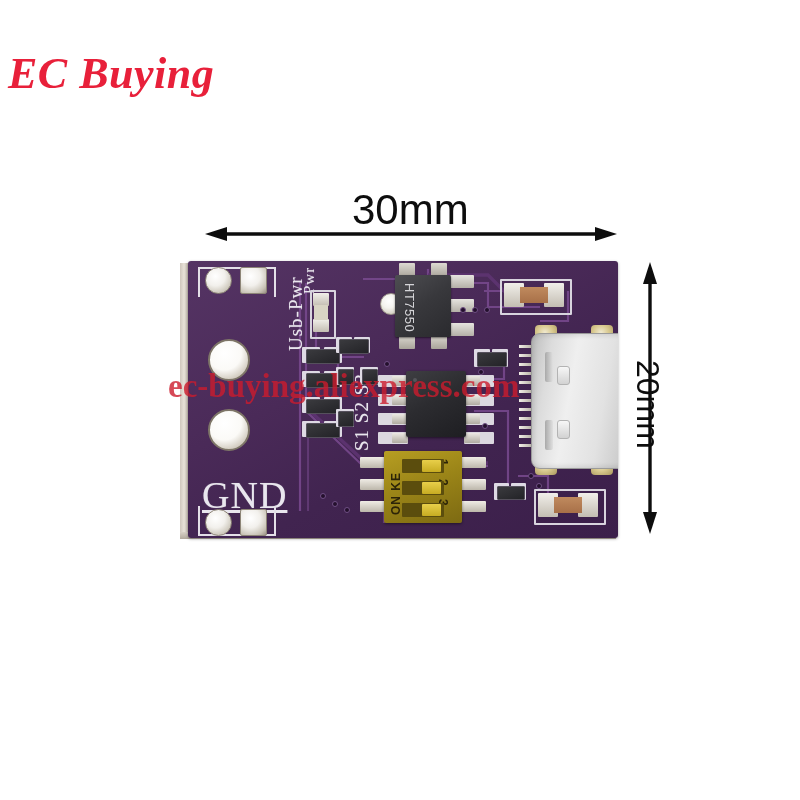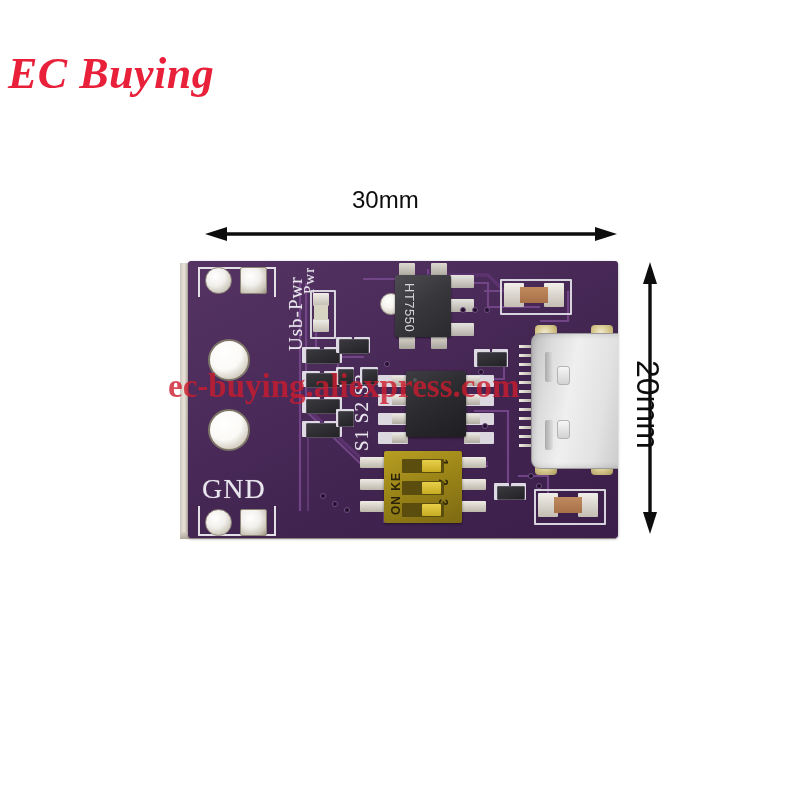--- a/index.html
+++ b/index.html
@@ -27,21 +27,21 @@
     color: #e8203a;
     letter-spacing: 0.5px;
     white-space: nowrap;
   }
 
   
   #width-dimension-label {
     position: absolute;
     left: 352px;
     top: 186px;
-    font-size: 24px;
+    font-size: 42px;
     color: #0d0d0d;
     white-space: nowrap;
   }
   #width-dimension-arrow {
     position: absolute;
     left: 205px;
     top: 226px;
     width: 412px;
     height: 16px;
   }
@@ -106,21 +106,21 @@
   
   .silk {
     position: absolute;
     color: #e9e6ee;
     font-family: "Liberation Serif", serif;
     font-weight: 400;
     letter-spacing: 1px;
     text-shadow: 0 0 1px rgba(255,255,255,0.4);
   }
   #silk-vcc { left: 14px; top: 32px; font-size: 38px; }
-  #silk-gnd { left: 14px; top: 212px; font-size: 28px; }
+  #silk-gnd { left: 14px; top: 212px; font-size: 38px; text-decoration: underline; }
   #silk-usb-pwr {
     left: 97px; top: 90px; font-size: 19px;
     transform: rotate(-90deg); transform-origin: left top;
     white-space: nowrap;
   }
   #silk-pwr {
     left: 113px; top: 33px; font-size: 15px;
     transform: rotate(-90deg); transform-origin: left top;
     white-space: nowrap;
   }

